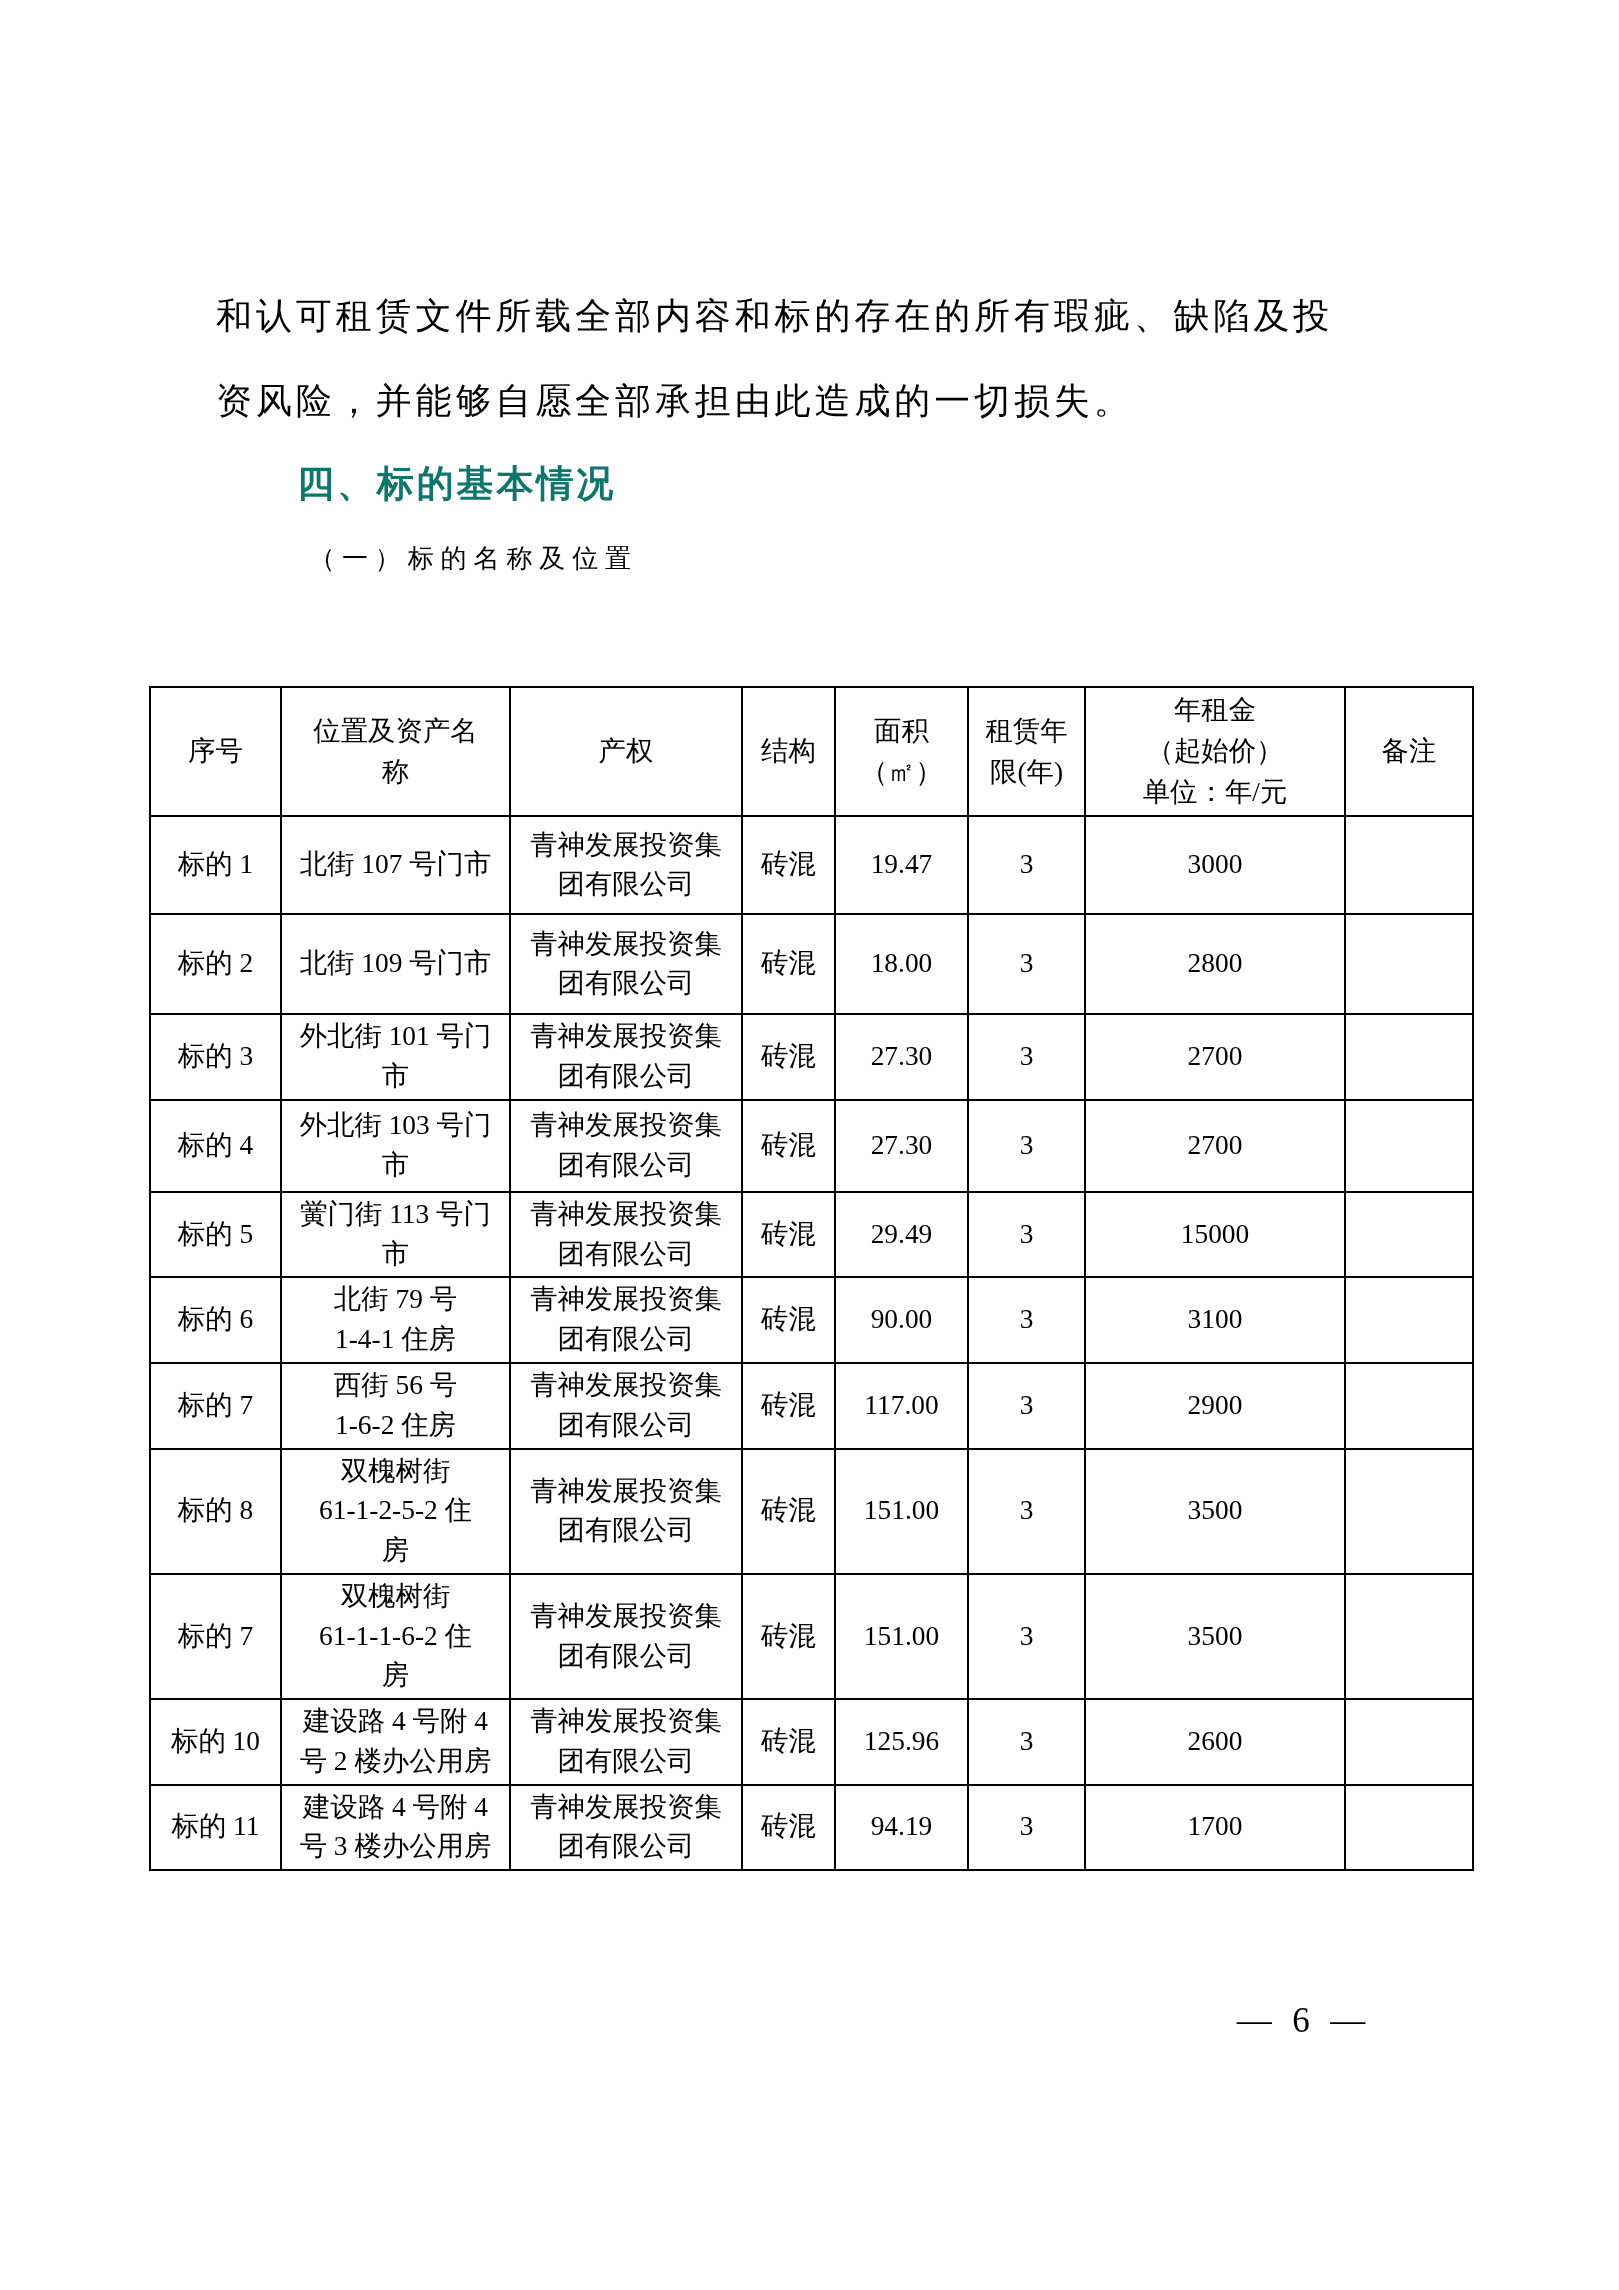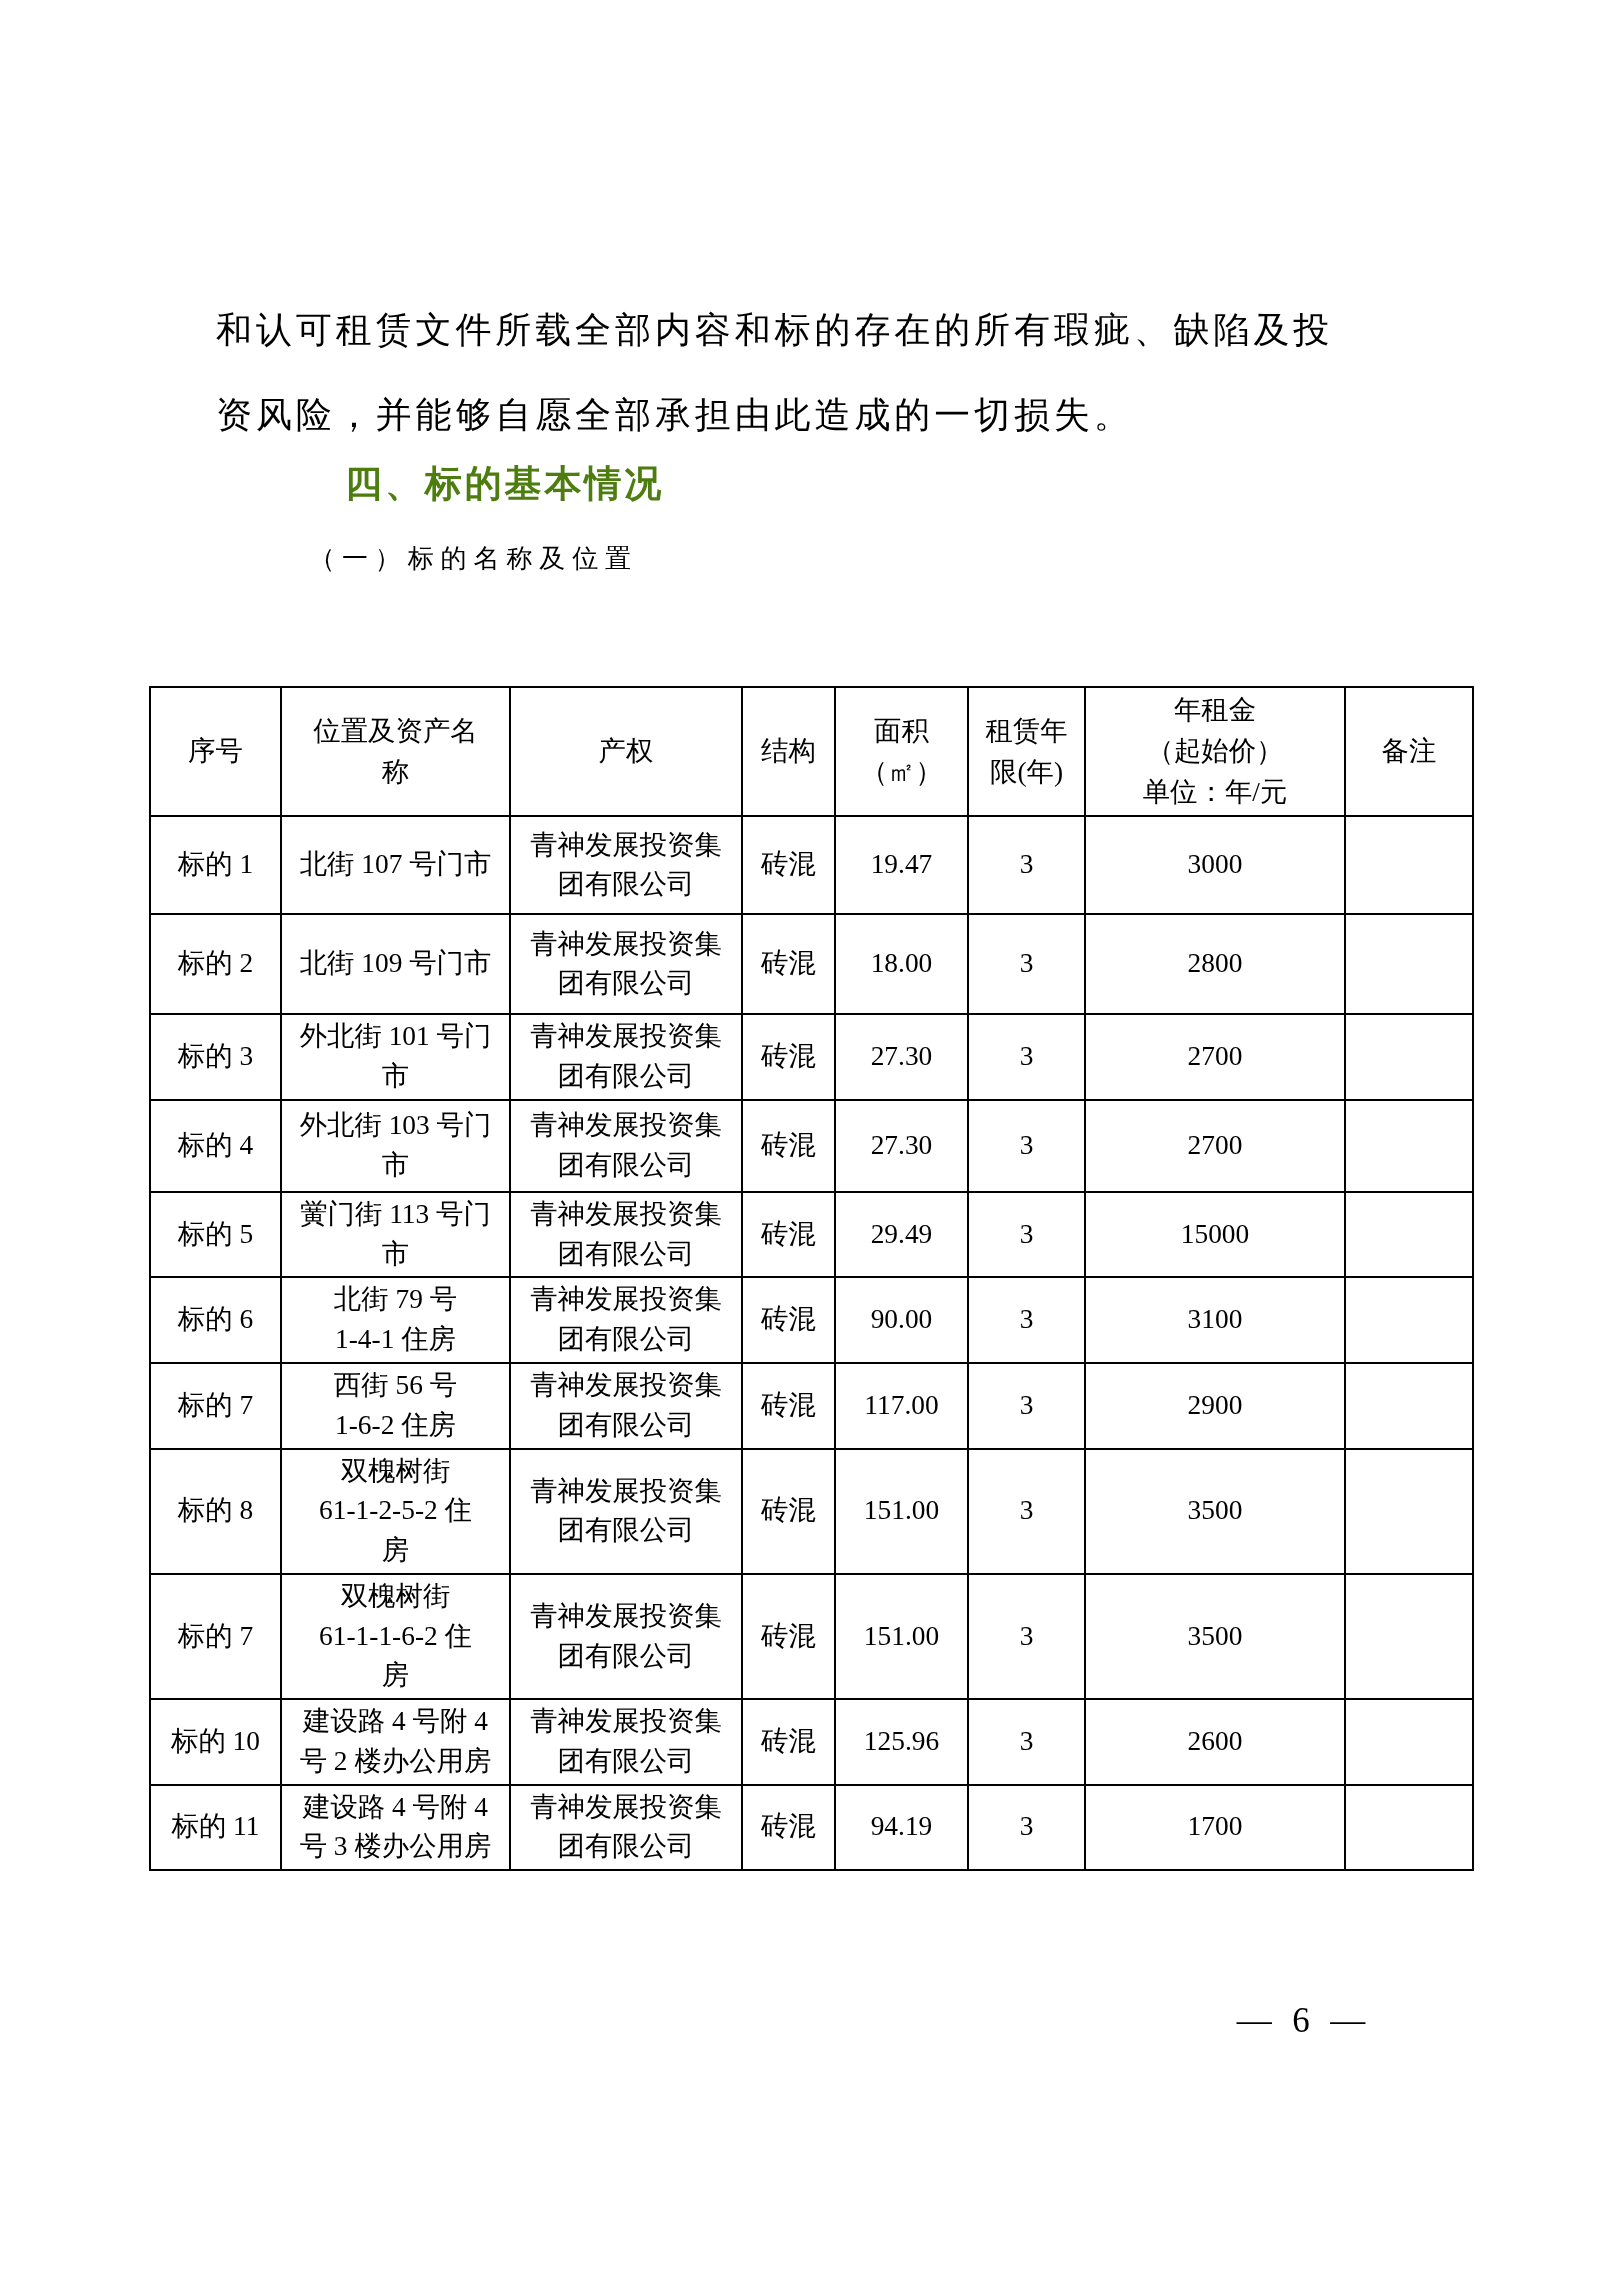--- a/index.html
+++ b/index.html
@@ -12,40 +12,39 @@
     width: 1619px;
     height: 2291px;
     background: #ffffff;
     color: #000000;
     font-family: "Liberation Serif", "DejaVu Serif", serif;
     overflow: hidden;
   }
   .body-paragraph {
     position: absolute;
     left: 216px;
-    top: 288px;
+    top: 274px;
     width: 1264px;
     font-size: 36px;
     letter-spacing: 3.9px;
     line-height: 85px;
     color: #000000;
   }
   .para-line {
     white-space: nowrap;
   }
   .section-heading {
     position: absolute;
     left: 297px;
     top: 459px;
     font-family: "Liberation Sans", "DejaVu Sans", sans-serif;
     font-weight: bold;
     font-size: 37px;
     letter-spacing: 2.9px;
-    color: #4d7c0f;
-    margin-left: 48px;
+    color: #0f766e;
   }
   .subsection-heading {
     position: absolute;
     left: 309px;
     top: 541px;
     font-size: 26px;
     letter-spacing: 6.9px;
     color: #000000;
   }
   table.assets {

